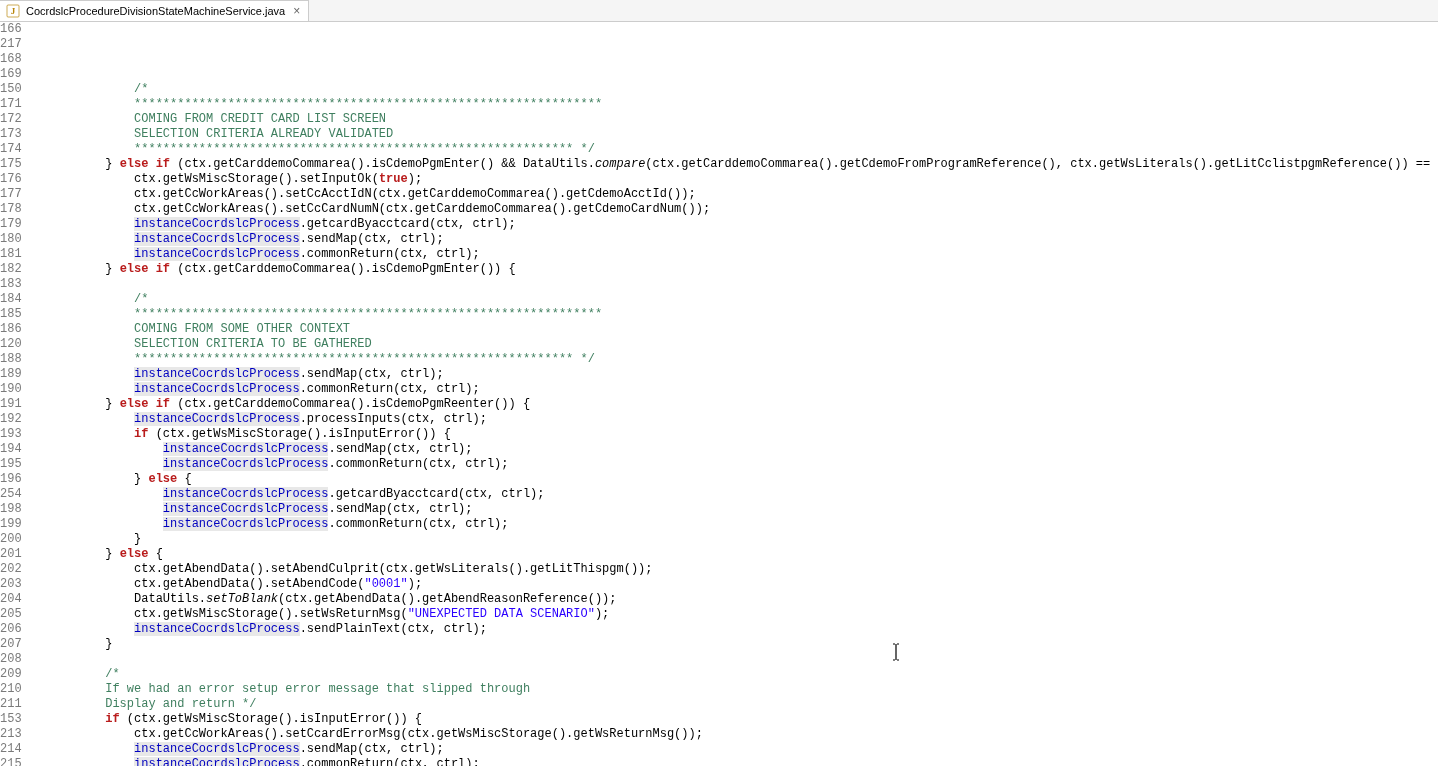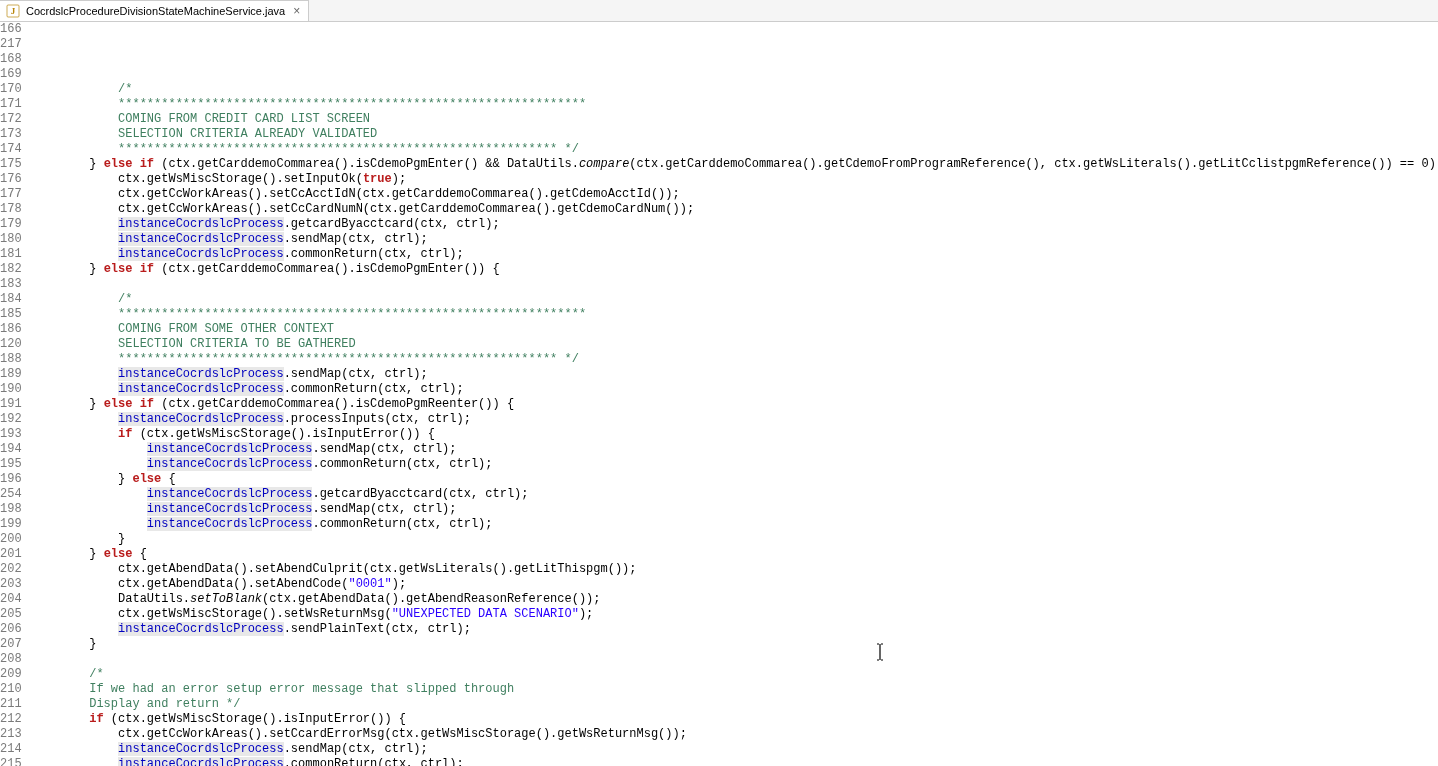--- a/index.html
+++ b/index.html
@@ -39,20 +39,21 @@
     cursor: pointer;
   }
   .editor {
     display: flex;
     font-family: Consolas, "Courier New", monospace;
     font-size: 12px;
     line-height: 15px;
     height: calc(766px - 22px);
     overflow: hidden;
     background: #fff;
+    gap: 16px;
   }
   .gutter {
     width: 48px;
     text-align: right;
     color: #7a7a7a;
     padding-right: 10px;
     user-select: none;
     background: #fff;
   }
   .gutter div { height: 15px; }
@@ -90,21 +91,21 @@
     <span class="close">×</span>
   </div>
 </div>
 
 <div class="editor">
   <div class="gutter" id="gutter">
       <div>166</div>
       <div>217</div>
       <div>168</div>
       <div>169</div>
-      <div>170</div>
+      <div>150</div>
       <div>171</div>
       <div>172</div>
       <div>173</div>
       <div>174</div>
       <div>175</div>
       <div>176</div>
       <div>177</div>
       <div>178</div>
       <div>179</div>
       <div>180</div>
@@ -132,21 +133,21 @@
       <div>202</div>
       <div>203</div>
       <div>204</div>
       <div>205</div>
       <div>206</div>
       <div>207</div>
       <div>208</div>
       <div>209</div>
       <div>210</div>
       <div>211</div>
-      <div>212</div>
+      <div>153</div>
       <div>213</div>
       <div>214</div>
       <div>215</div>
     </div>
   <div class="code" id="code">
     <span class="cursor-ibeam">
       <svg width="10" height="18" viewBox="0 0 10 18">
         <path d="M2 1 H4 M6 1 H8 M5 1 V17 M2 17 H4 M6 17 H8" stroke="#000" stroke-width="1.2" fill="none"></path>
       </svg>
     </span>

